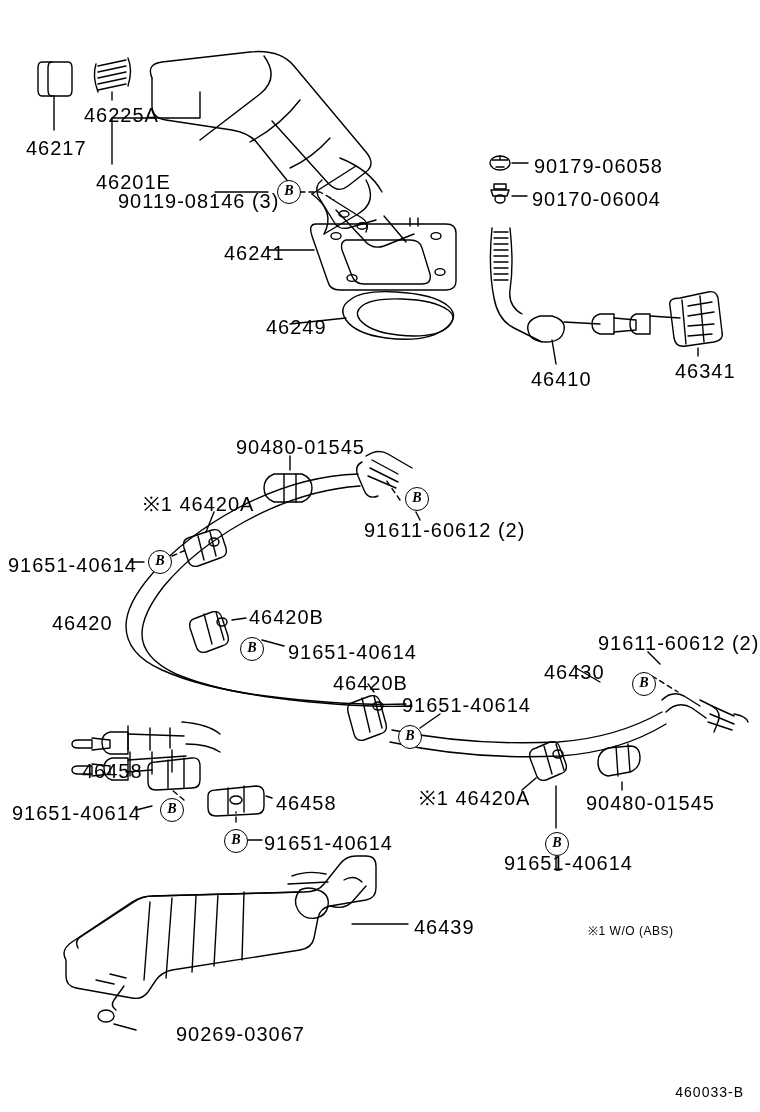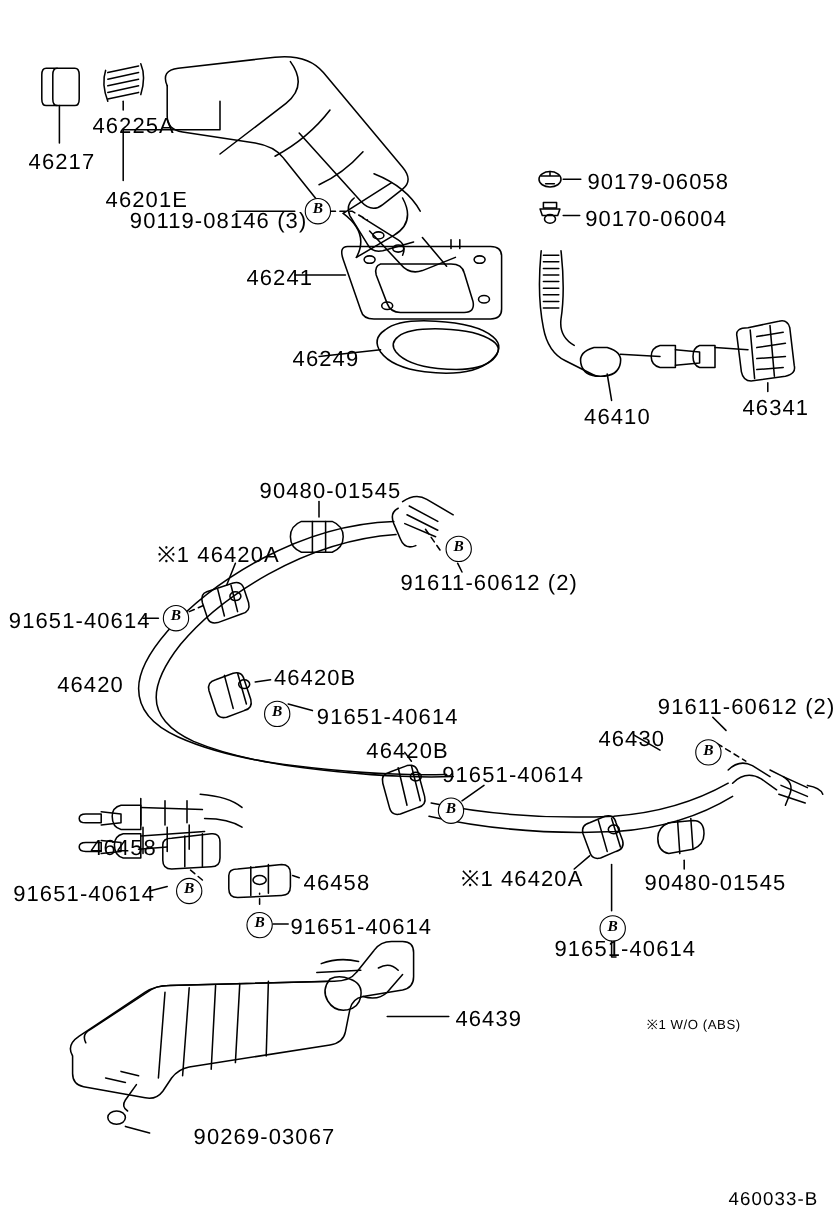--- a/index.html
+++ b/index.html
@@ -50,21 +50,21 @@
     text-align: center;
     font-family: "Liberation Serif", serif;
     font-style: italic;
     font-weight: bold;
     background: #fff;
   }
   .dgcode {
     position: absolute;
     right: 16px;
     bottom: 12px;
-    font-size: 17px;
+    font-size: 14px;
     letter-spacing: 1px;
   }
   .note {
     position: absolute;
     font-size: 12px;
     letter-spacing: 0.5px;
   }
 </style>
 </head>
 <body>

